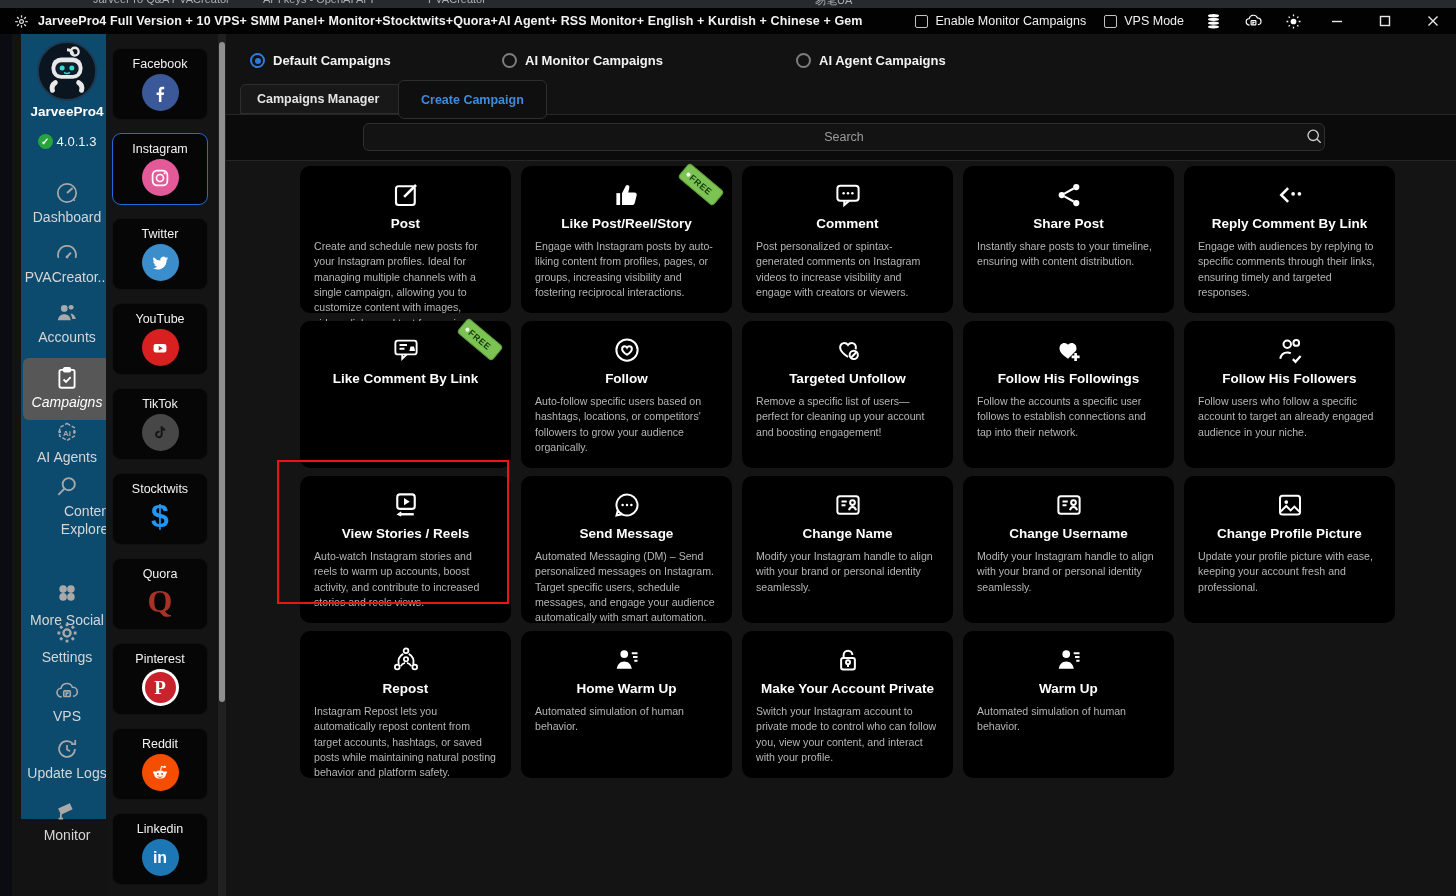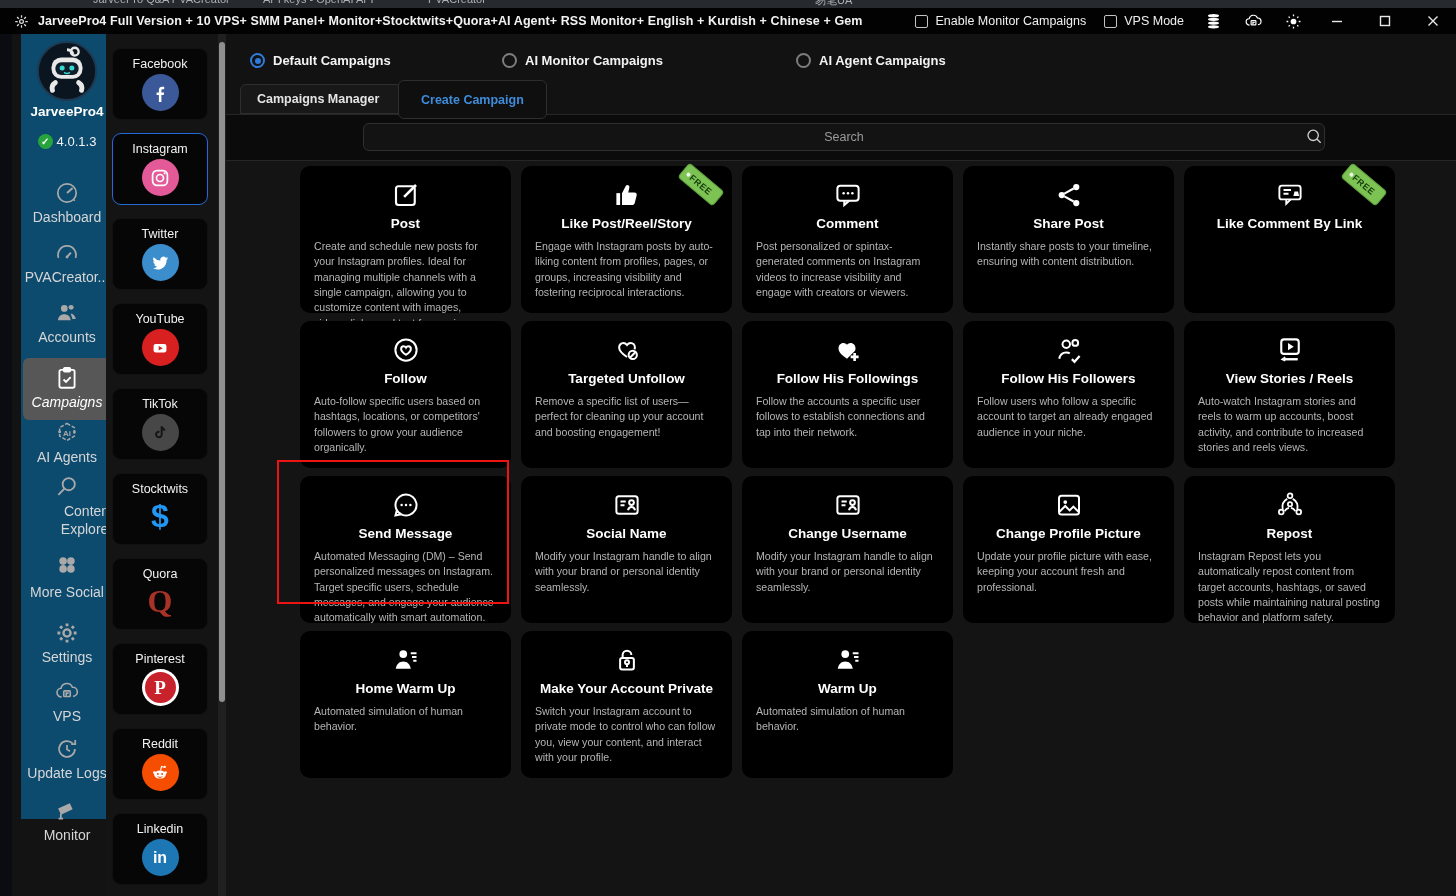--- a/index.html
+++ b/index.html
@@ -226,21 +226,21 @@
         </div>
         <div class="nav-item" style="top: 440px;">
           <span style="display:flex">
             <svg viewBox="0 0 24 24" fill="none" stroke="currentColor" stroke-width="1.7">
               <circle cx="13.6" cy="9.4" r="5.6"></circle>
               <path d="M9.5 13.6L4 19.2"></path>
             </svg>
           </span>
           <span class="nv-label">Content Explorer</span>
         </div>
-        <div class="nav-item" style="top: 518px; gap: 6px;">
+        <div class="nav-item" style="top: 546px; gap: 6px;">
           <span style="display:flex">
             <svg viewBox="0 0 24 24" fill="currentColor">
               <circle cx="8.4" cy="8.4" r="3.5"></circle>
               <circle cx="15.6" cy="8.4" r="3.5"></circle>
               <circle cx="8.4" cy="15.6" r="3.5"></circle>
               <circle cx="15.6" cy="15.6" r="3.5"></circle>
             </svg>
           </span>
           <span class="nv-label">More Social</span>
         </div>
@@ -463,20 +463,31 @@
               <circle cx="6.2" cy="12" r="2.5"></circle>
               <circle cx="17.8" cy="18.4" r="2.5"></circle>
               <path d="M8.3 10.9l7.4-4.1M8.3 13.1l7.4 4.1" stroke="currentColor" stroke-width="1.7"></path>
             </svg>
           </div>
           <div class="c-title">Share Post</div>
           <div class="c-desc">Instantly share posts to your timeline, ensuring with content distribution.</div>
         </div>
         <div class="card">
           <div class="c-icon">
+            <svg viewBox="0 0 24 24" fill="none" stroke="currentColor" stroke-width="2">
+              <path d="M10.5 6.5L5 12l5.5 5.5"></path>
+              <circle cx="14.5" cy="11" r="1.5" fill="currentColor" stroke="none"></circle>
+              <circle cx="19.5" cy="11" r="1.5" fill="currentColor" stroke="none"></circle>
+            </svg>
+          </div>
+          <div class="c-title">Reply Comment By Link</div>
+          <div class="c-desc">Engage with audiences by replying to specific comments through their links, ensuring timely and targeted responses.</div>
+        </div>
+        <div class="card">
+          <div class="c-icon">
             <svg viewBox="0 0 24 24" fill="none" stroke="currentColor" stroke-width="1.5">
               <rect x="3.5" y="4.5" width="17" height="11" rx="2"></rect>
               <path d="M6.8 8h6M6.8 11h4"></path>
               <path d="M9 15.5V19l3.6-3.5"></path>
               <path d="M14.7 12.7h4.6l-.9-3.6h-2.8z" fill="currentColor" stroke="none"></path>
             </svg>
           </div>
           <div class="c-title">Like Comment By Link</div>
           <div class="free-badge">FREE</div>
         </div>
@@ -549,21 +560,21 @@
         </div>
         <div class="card">
           <div class="c-icon">
             <svg viewBox="0 0 24 24" fill="none" stroke="currentColor" stroke-width="1.6">
               <rect x="3.5" y="5" width="17" height="14" rx="2"></rect>
               <path d="M6.8 9.2h4.2M6.8 12.2h3.2"></path>
               <circle cx="15.6" cy="10" r="1.9"></circle>
               <path d="M12.8 16.2c.4-1.7 1.5-2.6 2.8-2.6s2.4.9 2.8 2.6"></path>
             </svg>
           </div>
-          <div class="c-title">Social Name</div>
+          <div class="c-title">Change Name</div>
           <div class="c-desc">Modify your Instagram handle to align with your brand or personal identity seamlessly.</div>
         </div>
         <div class="card">
           <div class="c-icon">
             <svg viewBox="0 0 24 24" fill="none" stroke="currentColor" stroke-width="1.6">
               <rect x="3.5" y="5" width="17" height="14" rx="2"></rect>
               <path d="M6.8 9.2h4.2M6.8 12.2h3.2"></path>
               <circle cx="15.6" cy="10" r="1.9"></circle>
               <path d="M12.8 16.2c.4-1.7 1.5-2.6 2.8-2.6s2.4.9 2.8 2.6"></path>
             </svg>

